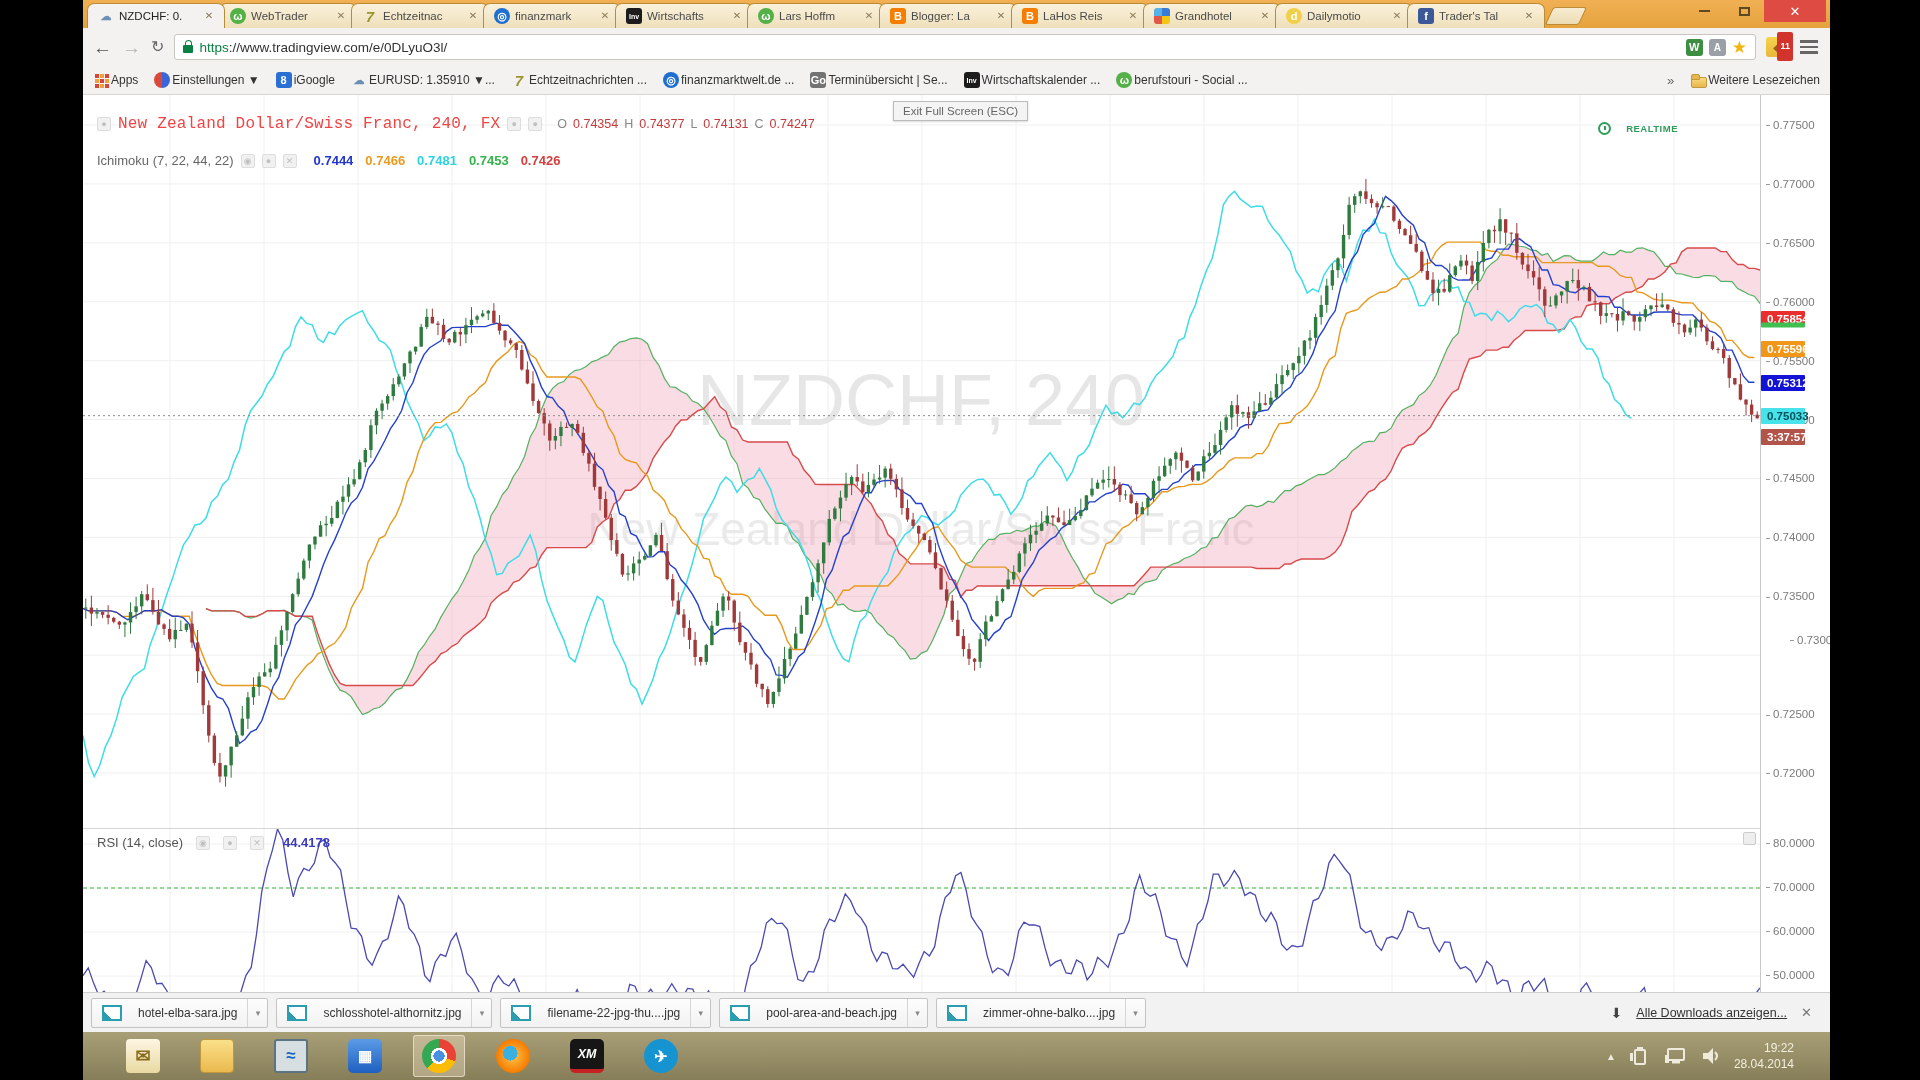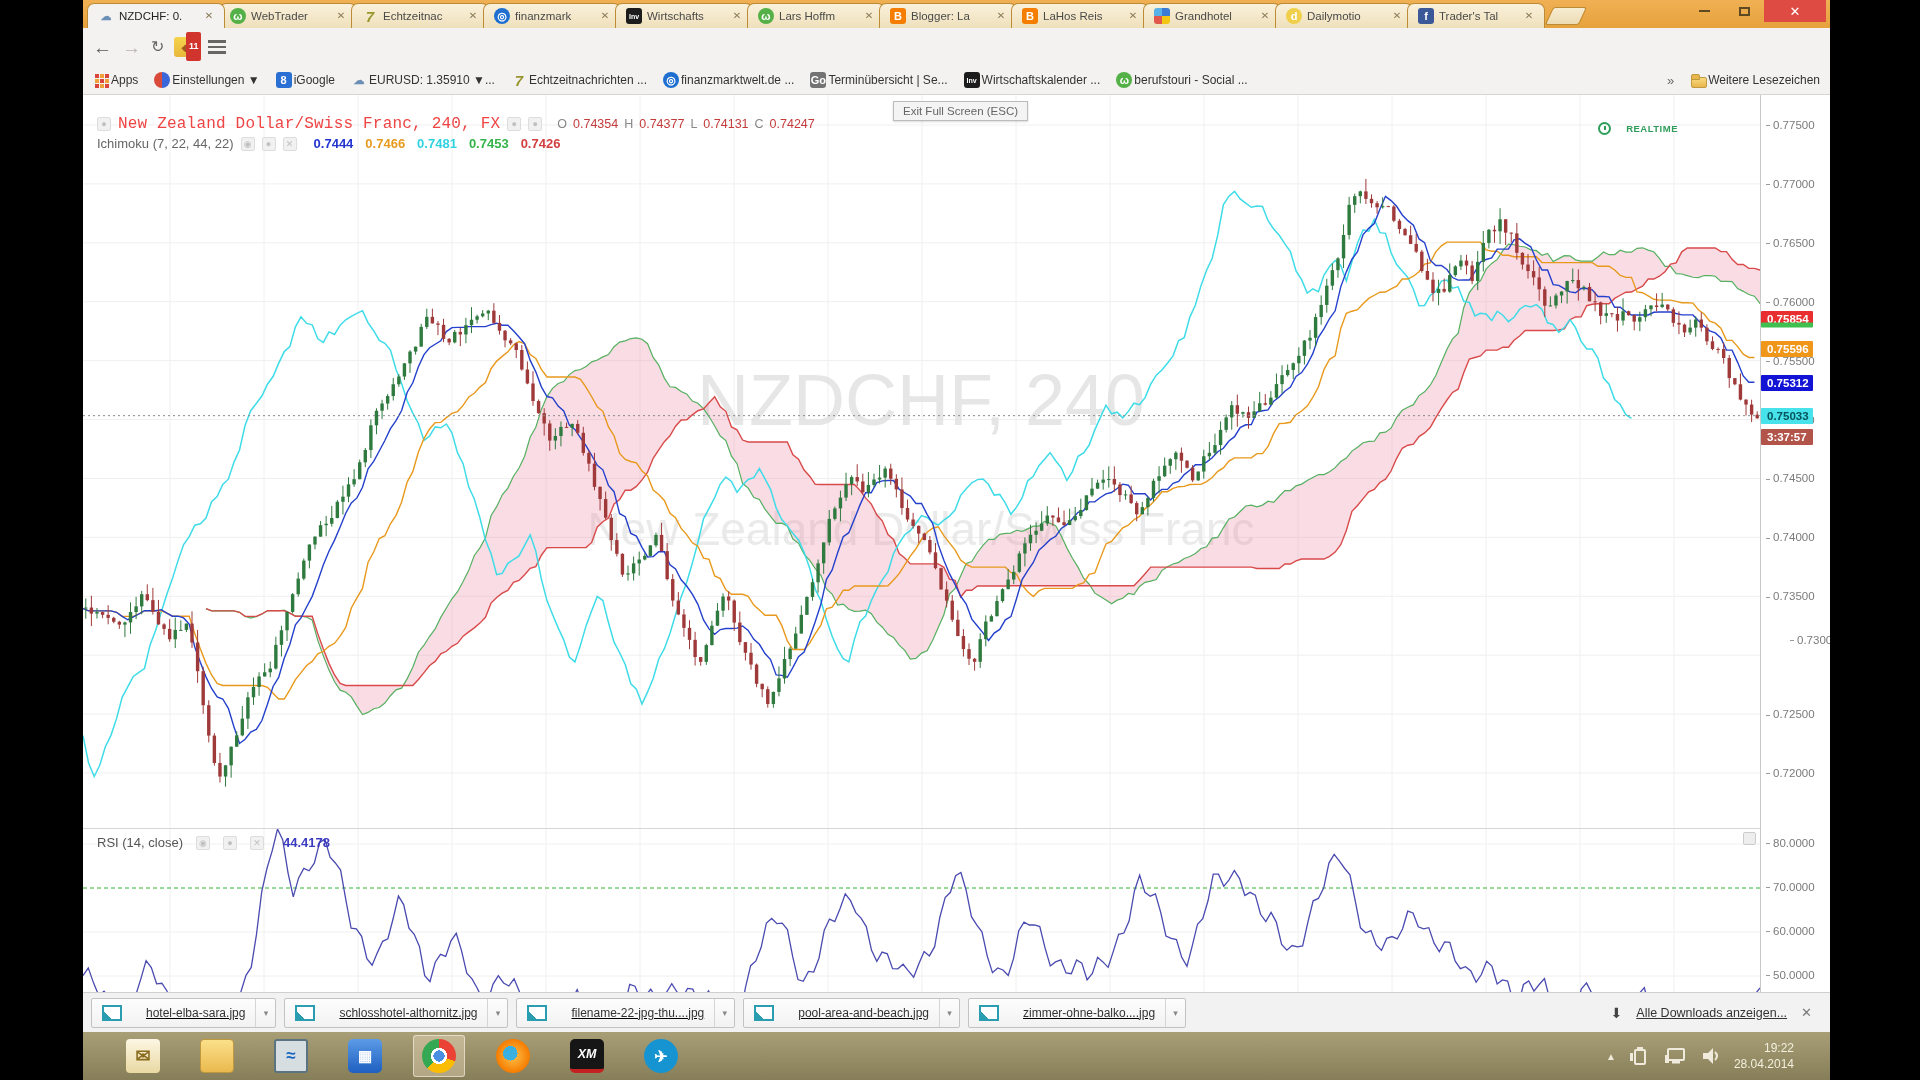--- a/index.html
+++ b/index.html
@@ -67,49 +67,49 @@
 
   
   .page{position:relative;height:897px;background:#fff;overflow:hidden;}
   .plot-wrap{position:absolute;left:0;top:0;width:1677px;height:733px;}
   .rsi-wrap{position:absolute;left:0;top:733px;width:1677px;height:164px;border-top:1px solid #d6d6d6;}
   svg{display:block;}
 
   .axis-col{position:absolute;right:0;top:0;width:70px;height:897px;border-left:1px solid #c9c9c9;background:#fff;}
   .tick{position:absolute;left:5px;transform:translateY(-50%);font-size:11.5px;color:#7a7a7a;white-space:nowrap;}
   .tick::before{content:"";display:inline-block;width:4px;height:1px;background:#9a9a9a;vertical-align:middle;margin-right:3px;}
-  .marker{position:absolute;left:0;width:52px;transform:translateY(-50%);font-size:11.5px;font-weight:bold;
+  .marker{position:absolute;left:0;width:44px;transform:translateY(-50%);font-size:11.5px;font-weight:bold;
           text-align:left;padding:2px 0 2px 6px;border-radius:1px;z-index:4;}
 
   .chart-header{position:absolute;left:14px;top:20px;z-index:3;}
   .hrow{display:flex;align-items:center;gap:7px;}
   .h-title{font-size:16px;color:#ef4444;letter-spacing:.2px;font-family:Liberation Mono, monospace;}
   .hbox{width:14px;height:14px;background:#f1f1f1;border:1px solid #ddd;border-radius:2px;color:#c0c0c0;font-size:9px;display:flex;align-items:center;justify-content:center;}
   .ohlc{display:flex;gap:6px;font-size:12.5px;margin-left:8px;}
   .ohlc .k{color:#888;}
   .ohlc .v{color:#c43b3b;}
-  .hrow2{margin-top:3px;display:flex;align-items:center;gap:7px;font-size:13px;color:#666;}
+  .hrow2{margin-top:20px;display:flex;align-items:center;gap:7px;font-size:13px;color:#666;}
   .ichi-vals{display:flex;gap:12px;font-size:13px;font-weight:bold;margin-left:10px;}
 
   .realtime{position:absolute;right:82px;top:27px;display:flex;align-items:center;gap:15px;z-index:3;}
   .rt-clock{width:13px;height:13px;border:2px solid #2f9e5b;border-radius:50%;position:relative;}
   .rt-clock::before{content:"";position:absolute;left:4px;top:2px;width:1.5px;height:4px;background:#2f9e5b;}
   .rt-label{font-size:9.5px;font-weight:bold;color:#2f9e5b;letter-spacing:.5px;}
 
   .tooltip{position:absolute;left:810px;top:6px;z-index:6;background:#f4f4f4;border:1px solid #bbb;
            padding:3px 9px;font-size:11.5px;color:#666;box-shadow:0 1px 2px rgba(0,0,0,.15);}
 
   .rsi-header{position:absolute;left:14px;top:740px;z-index:3;display:flex;align-items:center;gap:13px;font-size:13px;color:#555;}
   .rsi-val{color:#3b3bc0;font-weight:bold;margin-left:6px;}
   .pane-btn{position:absolute;right:74px;top:737px;width:13px;height:13px;background:#eee;border:1px solid #ccc;border-radius:2px;z-index:3;}
 
   
   .dlbar{height:40px;background:#f2f2f2;border-top:1px solid #cfcfcf;display:flex;align-items:center;padding:0 8px;gap:8px;}
   .dl-item{display:flex;align-items:center;height:30px;background:linear-gradient(#fdfdfd,#f2f2f2);border:1px solid #c3c3c3;border-radius:2px;}
-  .dl-main{display:flex;align-items:center;gap:24px;padding:0 10px;text-decoration:underline;}
+  .dl-main{display:flex;align-items:center;gap:16px;padding:0 10px;}
   .dl-pic{width:20px;height:16px;border:2px solid #2a9db0;background:linear-gradient(45deg,#2a9db0 28%,#fff 28%);}
   .dl-name{font-size:12px;color:#333;white-space:nowrap;}
   .dl-caret{width:20px;align-self:stretch;display:flex;align-items:center;justify-content:center;border-left:1px solid #d5d5d5;color:#888;font-size:9px;}
   .dl-right{margin-left:auto;display:flex;align-items:center;gap:14px;padding-right:10px;}
   .dl-arrow{color:#444;font-size:14px;}
   .dl-showall{font-size:12.5px;color:#333;text-decoration:underline;}
   .dl-close{color:#777;font-size:13px;}
 
   
   .taskbar{height:48px;background:linear-gradient(#a89f77,#867e58);display:flex;align-items:center;padding-left:34px;}
@@ -206,20 +206,30 @@
       <div class="winbtn close">
           <span>✕</span>
         </div>
     </div>
   </div>
 
   <div class="toolbar">
     <span class="navbtn">←</span>
     <span class="navbtn fwd">→</span>
     <span class="navbtn reload">↻</span>
+    <div class="urlbar">
+      <span class="lock"></span>
+      <span class="urltext"><span class="scheme">https</span><span>://www.tradingview.com/e/0DLyuO3l/</span></span>
+      <span style="flex:1"></span>
+      <span class="urlicons">
+        <span class="ext-w">W</span>
+        <span class="ext-tr">A</span>
+        <span class="star">★</span>
+      </span>
+    </div>
     <span class="ext-badge">◆<span class="badge-num">11</span></span>
     <span class="menu">
         <span></span>
         <span></span>
         <span></span>
       </span>
   </div>
 
   <div class="bookmarks" id="bookmarks">
       <span class="bm">

